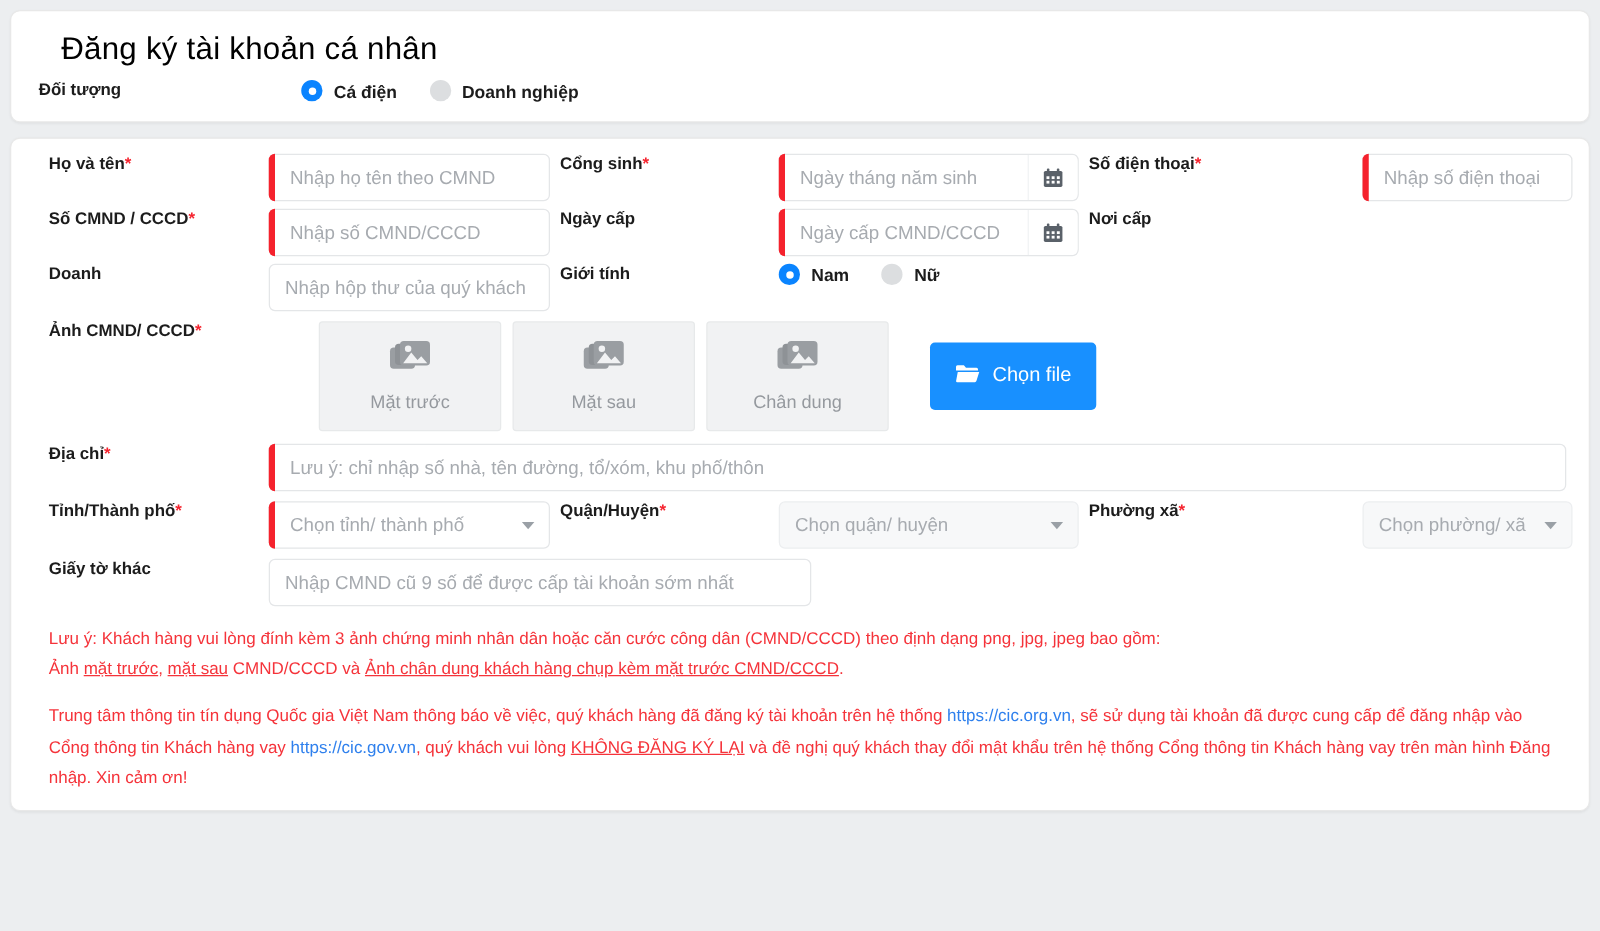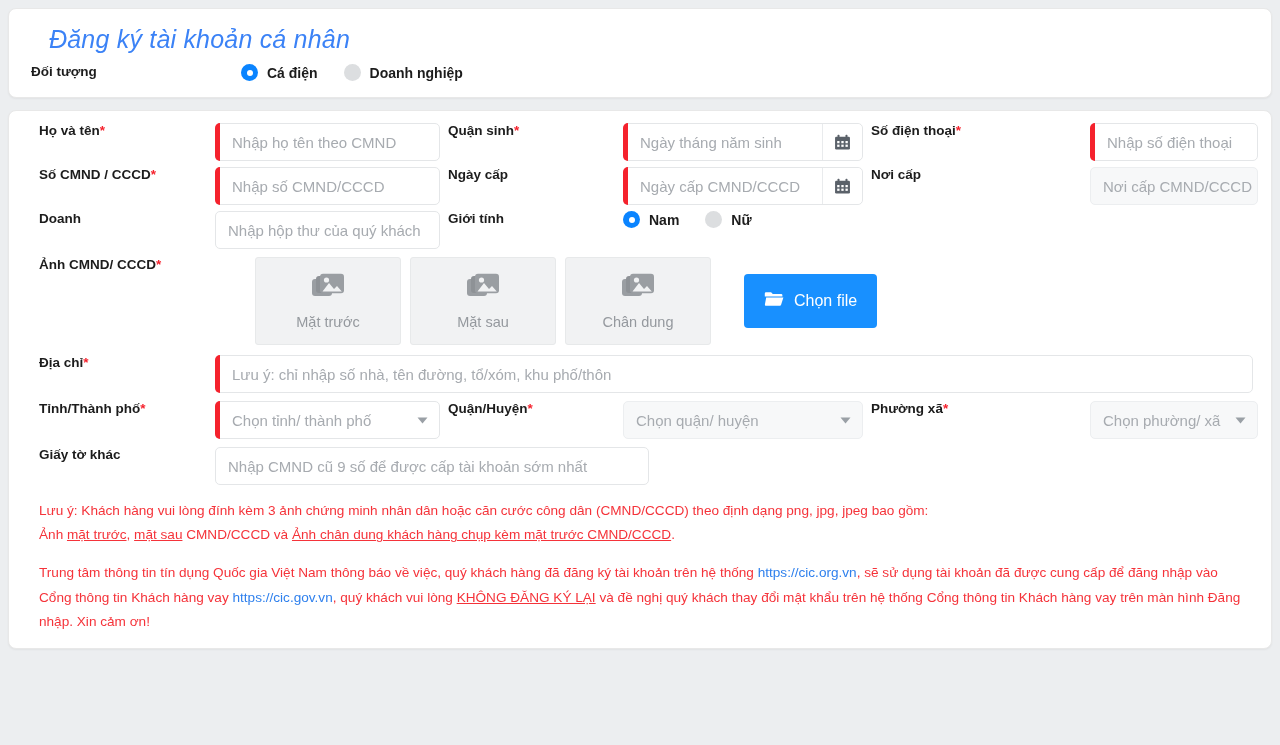--- a/index.html
+++ b/index.html
@@ -16,26 +16,25 @@
   .card {
     background: #ffffff;
     border-radius: 8px;
     border: 1px solid #e8e8e8;
     box-shadow: 0 1px 2px rgba(0,0,0,0.05);
   }
   .card-top { padding: 14px 22px 16px 22px; margin-bottom: 12px; }
   .card-main { padding: 12px 18px 14px 18px; }
 
   .section-title {
-    color: #3b82f6;
+    color: #000000;
     font-size: 25px;
     font-weight: 400;
     letter-spacing: .2px;
     margin: 2px 0 10px 18px;
-    font-style: italic;
   }
   .section-title.main { margin: 4px 0 6px 12px; font-size: 25px; }
 
   
   .row { display: flex; align-items: center; }
   .label {
     font-size: 13.5px;
     font-weight: bold;
     color: #1c1c1c;
     line-height: 1.2;
@@ -175,21 +174,21 @@
         <div class="c-lab-1 label">
           <span>Họ và tên</span><span class="req">*</span>
         </div>
         <div class="c-fld-1">
           <div class="field req-mark">
             <span class="ph">Nhập họ tên theo CMND</span>
           </div>
         </div>
         <div class="gap-a"></div>
         <div class="c-lab-2 label">
-          <span>Quận sinh</span><span class="req">*</span>
+          <span>Cổng sinh</span><span class="req">*</span>
         </div>
         <div class="c-fld-2">
           <div class="field req-mark">
             <span class="ph">Ngày tháng năm sinh</span>
             <span class="cal-btn">
               <svg width="17" height="17" viewBox="0 0 16 16" fill="#5a6169">
                   <rect x="1" y="2.6" width="14" height="12" rx="1.2"></rect>
                   <rect x="3.3" y="0.8" width="1.9" height="3" rx="0.7"></rect>
                   <rect x="10.8" y="0.8" width="1.9" height="3" rx="0.7"></rect>
                   <g fill="#ffffff">
@@ -241,25 +240,20 @@
                     <rect x="3" y="10" width="2.2" height="2.1"></rect>
                     <rect x="6.9" y="10" width="2.2" height="2.1"></rect>
                     <rect x="10.8" y="10" width="2.2" height="2.1"></rect>
                   </g>
                 </svg>
             </span>
           </div>
         </div>
         <div class="gap-a"></div>
         <div class="c-lab-3 label">Nơi cấp</div>
-        <div class="c-fld-3">
-          <div class="field grey">
-            <span class="ph">Nơi cấp CMND/CCCD</span>
-          </div>
-        </div>
       </div>
 
       <div class="grow">
         <div class="c-lab-1 label">Doanh</div>
         <div class="c-fld-1">
           <div class="field">
             <span class="ph">Nhập hộp thư của quý khách</span>
           </div>
         </div>
         <div class="gap-a"></div>

